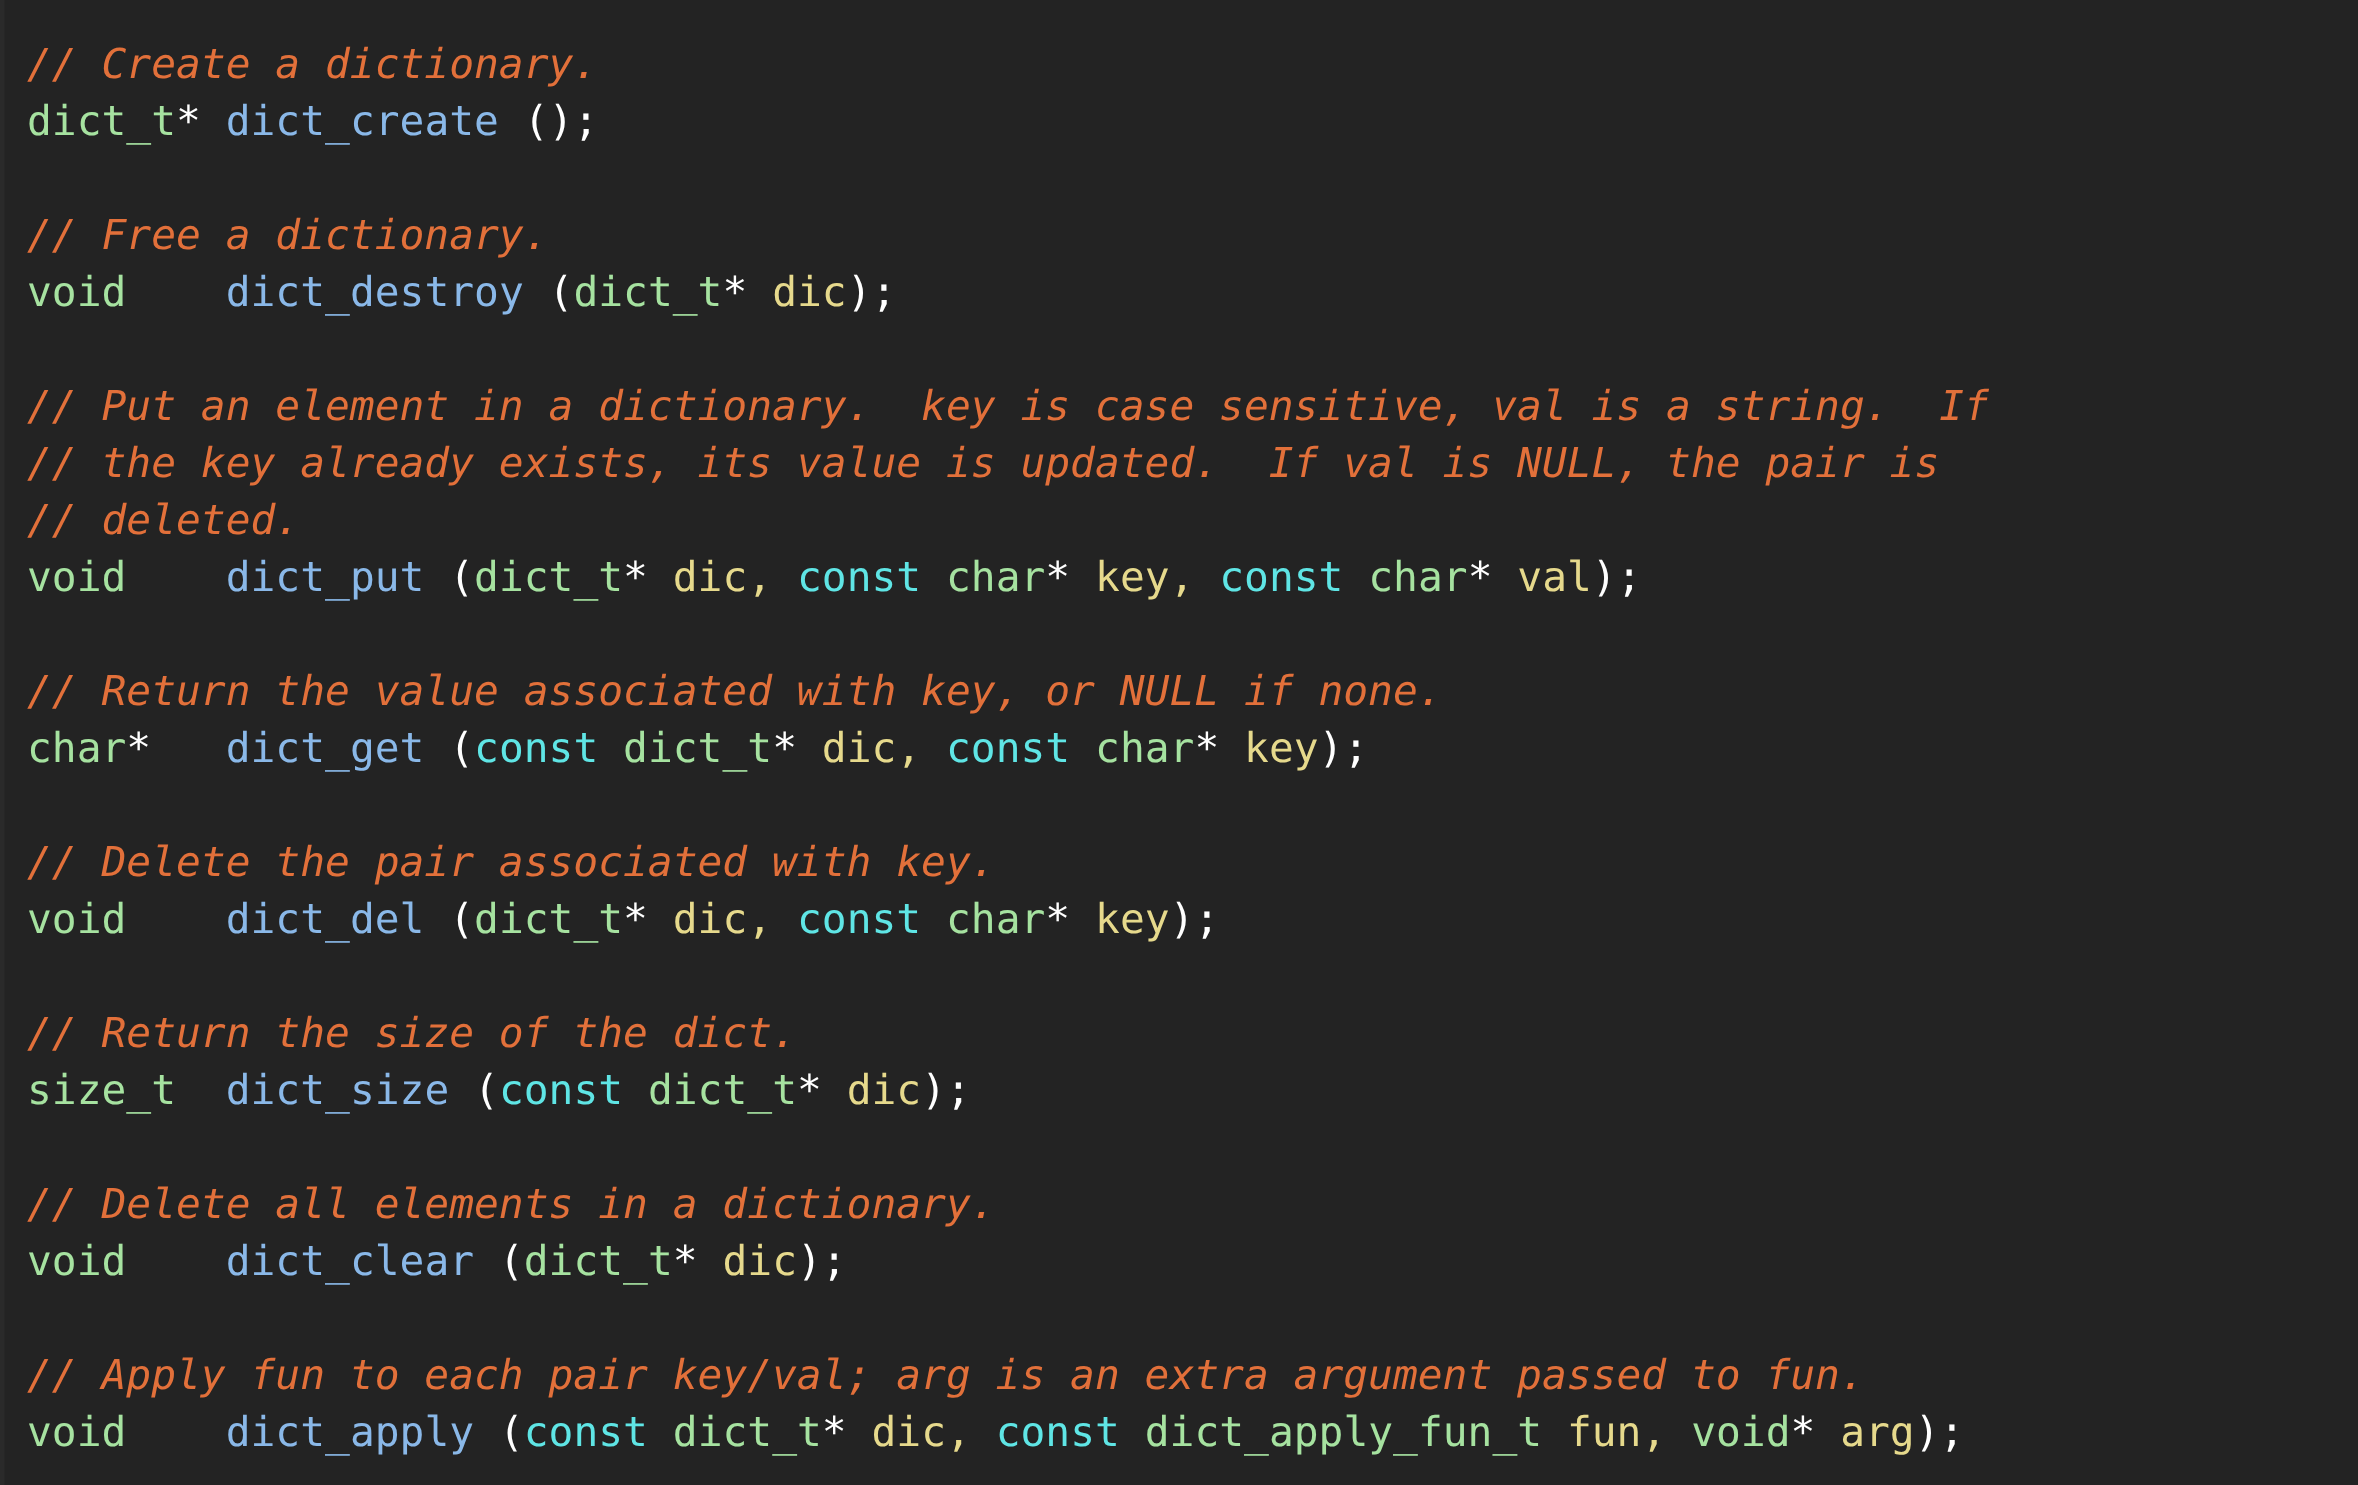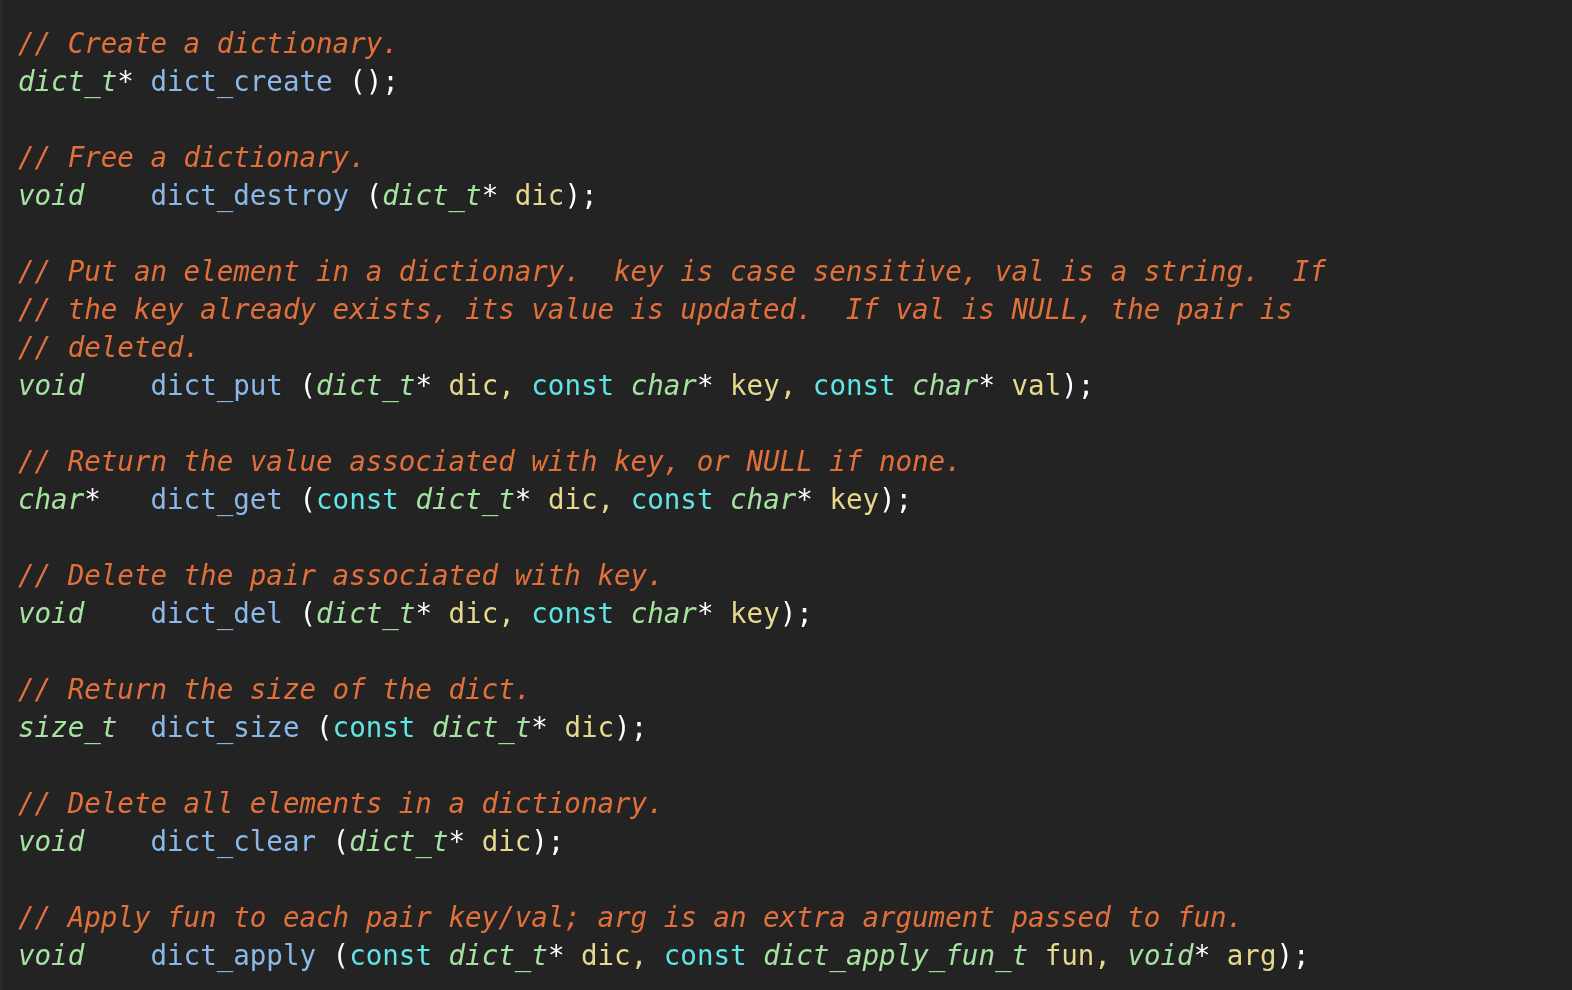--- a/index.html
+++ b/index.html
@@ -45,21 +45,21 @@
   .line {
     height: 38px;
     white-space: pre;
     display: block;
   }
   .line.blank {
     height: 38px;
   }
   
   .tok-comment  { color: #E2703A; font-style: italic; }
-  .tok-type     { color: #A6E2A0; font-style: italic; }
+  .tok-type     { color: #A6E2A0; }
   .tok-func     { color: #8AB8E8; }
   .tok-keyword  { color: #5FE5E5; }
   .tok-param    { color: #E6D98C; }
   .tok-punct    { color: #FFFFFF; }
   .tok-plain    { color: #E8E8E8; }
 </style>
 </head>
 <body style="background: rgb(35, 35, 35);">
 
 <div id="code-view" style="background: rgb(35, 35, 35);">

